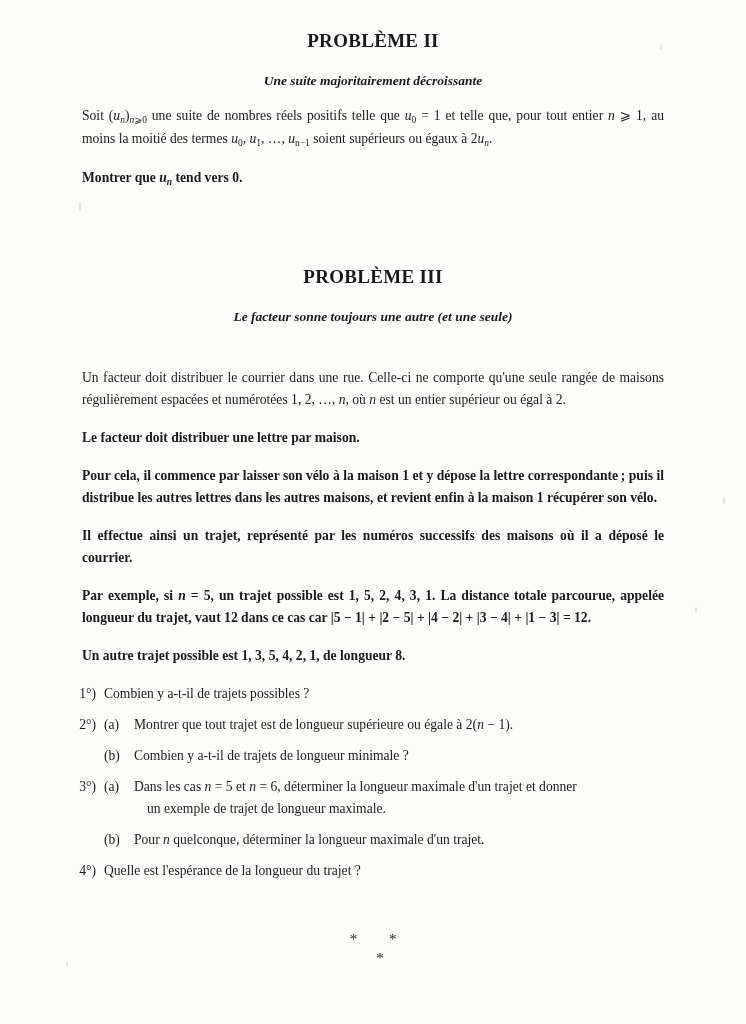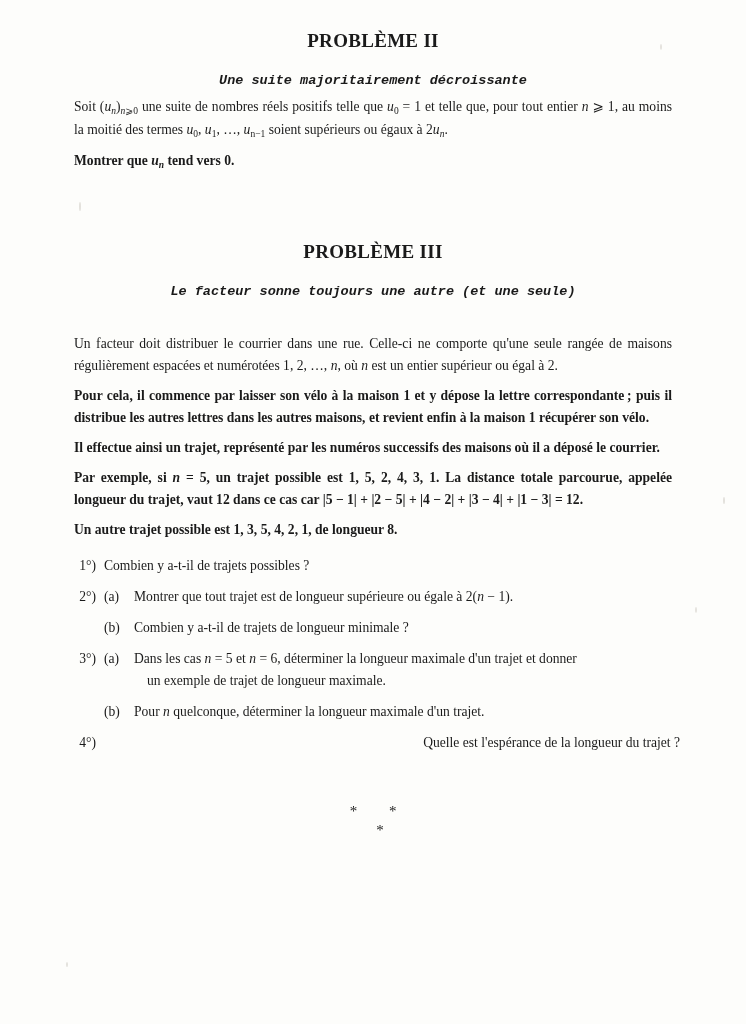--- a/index.html
+++ b/index.html
@@ -32,26 +32,26 @@
     font-size: 19px;
     letter-spacing: 0.3px;
     font-family: "Liberation Serif", serif;
   }
   .prob-sub {
     text-align: center;
     font-style: italic;
     font-weight: bold;
     font-size: 13.5px;
     margin-top: 21px;
-    font-family: Liberation Mono, monospace;
+    font-family: Liberation Serif, serif;
   }
   p.para {
     font-size: 13.6px;
     line-height: 1.62;
-    margin: 8px;
+    margin: 16px;
     text-align: justify;
     text-justify: inter-word;
   }
   .block-1 {
     margin-top: 27px;
   }
   .sp-sm { margin-top: 10px; font-weight: bold; }
   .gap-big { height: 60px; }
   .gap-mid { height: 26px; }
 
@@ -108,21 +108,20 @@
   }
   .cont-indent {
     display: block;
     padding-left: 13px;
   }
   .plain-line {
     padding-left: 38px;
     font-size: 13.6px;
     line-height: 1.62;
     margin-top: 8px;
-    text-align: right;
   }
 
   .stars {
     margin-top: 48px;
     text-align: center;
     font-size: 15px;
     line-height: 1.25;
     letter-spacing: 14px;
     padding-left: 14px;
   }
@@ -164,20 +163,23 @@
     <div class="prob-sub">Le facteur sonne toujours une autre (et une seule)</div>
 
     <div class="gap-mid"></div>
 
     <p class="para">
       Un facteur doit distribuer le courrier dans une rue. Celle-ci ne comporte qu'une seule rangée de
       maisons régulièrement espacées et numérotées 1, 2, …, <i class="m">n</i>, où <i class="m">n</i> est un entier supérieur ou égal
       à 2.
     </p>
 
+    <p class="para sp-sm">
+      Le facteur doit distribuer une lettre par maison.
+    </p>
 
     <p class="para sp-sm">
       Pour cela, il commence par laisser son vélo à la maison 1 et y dépose la lettre correspondante ;
       puis il distribue les autres lettres dans les autres maisons, et revient enfin à la maison 1 récupérer
       son vélo.
     </p>
 
     <p class="para sp-sm">
       Il effectue ainsi un trajet, représenté par les numéros successifs des maisons où il a déposé le
       courrier.

